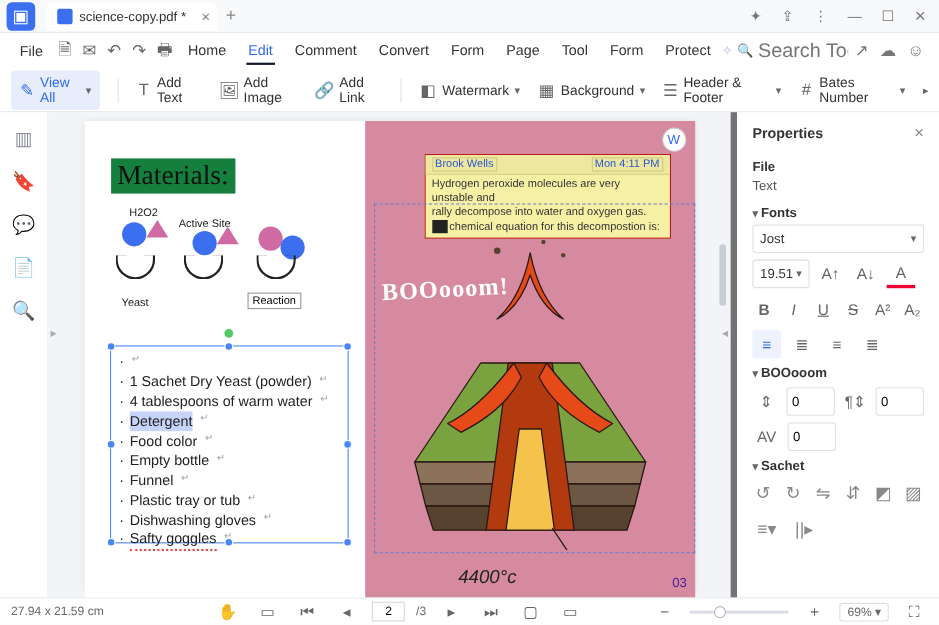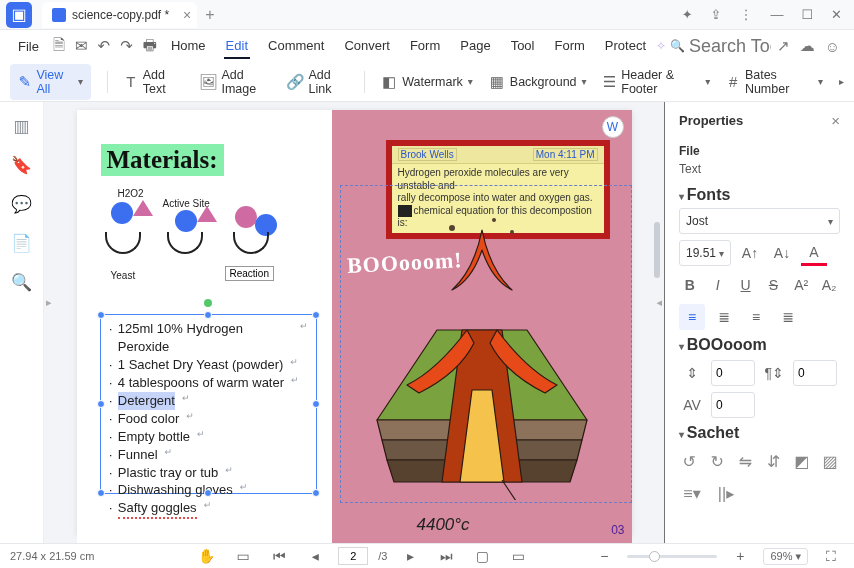--- a/index.html
+++ b/index.html
@@ -37,21 +37,21 @@
 
 .canvas-wrap { flex:1; background:#f2f4f7; position:relative; display:flex; justify-content:center; padding:8px 0; overflow:hidden; }
 .scrollthumb { position:absolute; right:4px; top:120px; width:6px; height:56px; background:#c9cdd4; border-radius:3px; }
 .panel-toggle-l { position:absolute; left:2px; top:44%; color:#aaa; font-size:11px; }
 .panel-toggle-r { position:absolute; right:2px; top:44%; color:#aaa; font-size:11px; }
 
 .pages { display:flex; background:#fff; box-shadow:0 1px 6px rgba(0,0,0,0.1); }
 .page-l { width:255px; height:435px; background:#fff; position:relative; }
 .page-r { width:300px; height:435px; background:#d68aa0; position:relative; }
 
-.materials { position:absolute; top:34px; left:24px; background:#86efac; padding:2px 6px; font-size:25px; font-weight:700; color:#111; font-family: Georgia, serif; }
+.materials { position:absolute; top:34px; left:24px; background:#15803d; padding:2px 6px; font-size:25px; font-weight:400; color:#111; font-family: Georgia, serif; }
 
 .sketch { position:absolute; top:78px; left:28px; width:208px; height:108px; }
 .sketch .lbl { position:absolute; font-size:10px; color:#222; }
 .circ { width:22px; height:22px; border-radius:50%; position:absolute; }
 .tri { width:0; height:0; border-left:10px solid transparent; border-right:10px solid transparent; border-bottom:16px solid #cf6aa2; position:absolute; }
 .bowl { position:absolute; width:36px; height:22px; border:2px solid #222; border-top:none; border-radius:0 0 20px 20px; }
 .react { position:absolute; border:1px solid #999; padding:1px 4px; font-size:10px; }
 
 .textframe { position:absolute; left:23px; top:204px; width:217px; height:180px; border:1px solid #4a86f7; }
 .handle { width:8px; height:8px; background:#4a86f7; border:1px solid #fff; border-radius:50%; position:absolute; }
@@ -62,37 +62,37 @@
 
 .list { list-style:none; padding:5px 8px; font-size:13px; color:#222; }
 .list li { display:flex; gap:5px; line-height:1.38; }
 .list li .b { color:#111; }
 .list .para { color:#9aa0aa; font-size:9px; margin-left:2px; }
 .hl { background:#c7d4fa; }
 .squiggle { border-bottom:2px dotted #e24c4c; }
 
 .imgframe { position:absolute; left:8px; top:75px; width:292px; height:318px; border:1px dashed #6a7dc9; }
 .badge { position:absolute; top:6px; right:8px; width:22px; height:22px; background:#fff; border:1px solid #ccc; border-radius:50%; color:#2f6be8; font-size:12px; display:flex; align-items:center; justify-content:center; }
-.note { position:absolute; top:30px; right:22px; width:224px; background:#f6f0a5; border:6px solid #b91c1c; font-size:10px; color:#333; }
+.note { position:absolute; top:30px; right:22px; width:224px; background:#f6f0a5; border:1px solid #b91c1c; font-size:10px; color:#333; }
 .note-head { display:flex; justify-content:space-between; padding:2px 6px; background:#eee7a0; border-bottom:1px solid #d6cf80; font-size:10px; }
 .note-head .auth { color:#2856cc; border:1px solid #cfc880; padding:0 2px; }
 .note-head .ts { color:#2856cc; border:1px solid #cfc880; padding:0 2px; }
 .note-body { padding:3px 6px; line-height:1.25; }
 .note-ic { width:14px; height:12px; background:#222; display:inline-block; vertical-align:middle; margin-right:2px; }
 .pagenum { position:absolute; bottom:8px; right:7px; color:#4c1d95; font-size:12px; }
 .boom { position:absolute; left:15px; top:140px; color:#fff; font-family: "Comic Sans MS", cursive; font-size:22px; font-weight:bold; letter-spacing:1px; transform:rotate(-3deg); }
 .temp { position:absolute; left:85px; bottom:10px; font-size:17px; color:#222; font-style:italic; }
 
 .volcano { position:absolute; left:20px; top:100px; width:260px; height:290px; }
 
-.prop { width:190px; border-left:1px solid #737373; padding:0 14px; overflow:auto; }
+.prop { width:190px; border-left:6px solid #737373; padding:0 14px; overflow:auto; }
 .prop-head { display:flex; justify-content:space-between; align-items:center; height:36px; font-size:13px; font-weight:600; color:#333; }
 .prop-head .xp { color:#888; font-weight:400; font-size:15px; }
 .sect { margin-top:6px; }
-.sect-lbl { font-size:16px; font-weight:600; color:#333; margin:6px 0 4px; }
+.sect-lbl { font-size:12px; font-weight:600; color:#333; margin:6px 0 4px; }
 .sect-lbl::before { content:"▾ "; font-size:10px; color:#666; }
 .stype { font-size:12px; color:#555; margin:4px 0 10px; }
 .sel { width:100%; border:1px solid #dcdfe5; border-radius:3px; height:26px; font-size:12px; padding:0 6px; color:#333; display:flex; align-items:center; justify-content:space-between; }
 .row { display:flex; gap:6px; align-items:center; margin:6px 0; }
 .sz { width:52px; } 
 .ico-btn { width:26px; height:26px; border:none; background:transparent; color:#666; font-size:14px; display:inline-flex; align-items:center; justify-content:center; }
 .ico-btn.sel-on { background:#eef2fe; border-radius:3px; color:#2f6be8; }
 .num { border:1px solid #dcdfe5; border-radius:3px; height:26px; width:44px; font-size:12px; padding:0 4px; }
 .act-row { display:flex; gap:8px; margin:6px 0; }
 .act-row .ico-btn{ font-size:16px; color:#888; }
@@ -241,21 +241,20 @@
           <span class="handle n"></span>
           <span class="handle ne"></span>
           <span class="handle w"></span>
           <span class="handle e"></span>
           <span class="handle sw"></span>
           <span class="handle s"></span>
           <span class="handle se"></span>
           <ul class="list" id="mat-list">
               <li>
                 <span class="b">·</span>
-                <span>125ml 10% Hydrogen Peroxide</span>
                 <span class="para">↵</span>
               </li>
               <li>
                 <span class="b">·</span>
                 <span>1 Sachet Dry Yeast (powder)</span>
                 <span class="para">↵</span>
               </li>
               <li>
                 <span class="b">·</span>
                 <span>4 tablespoons of warm water</span>

